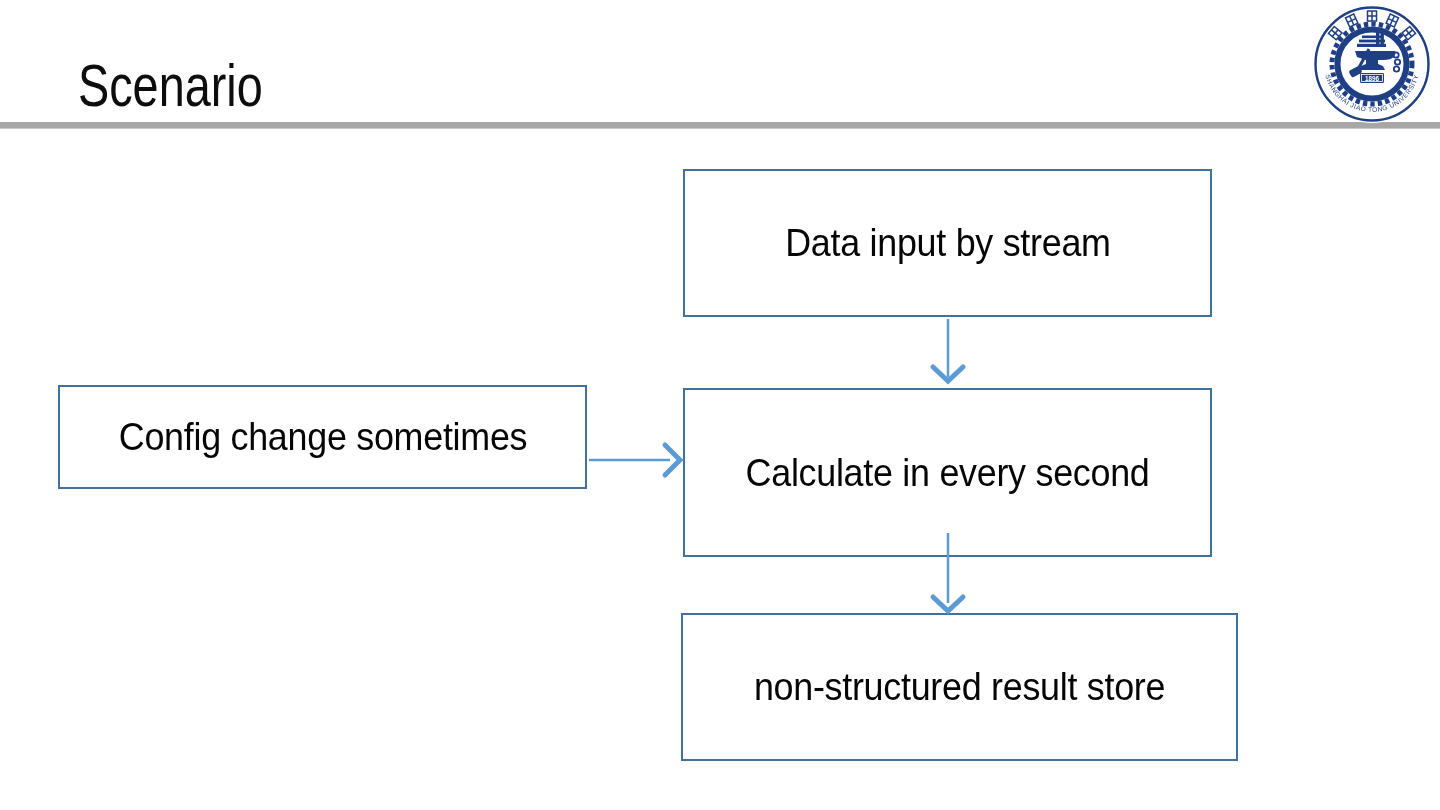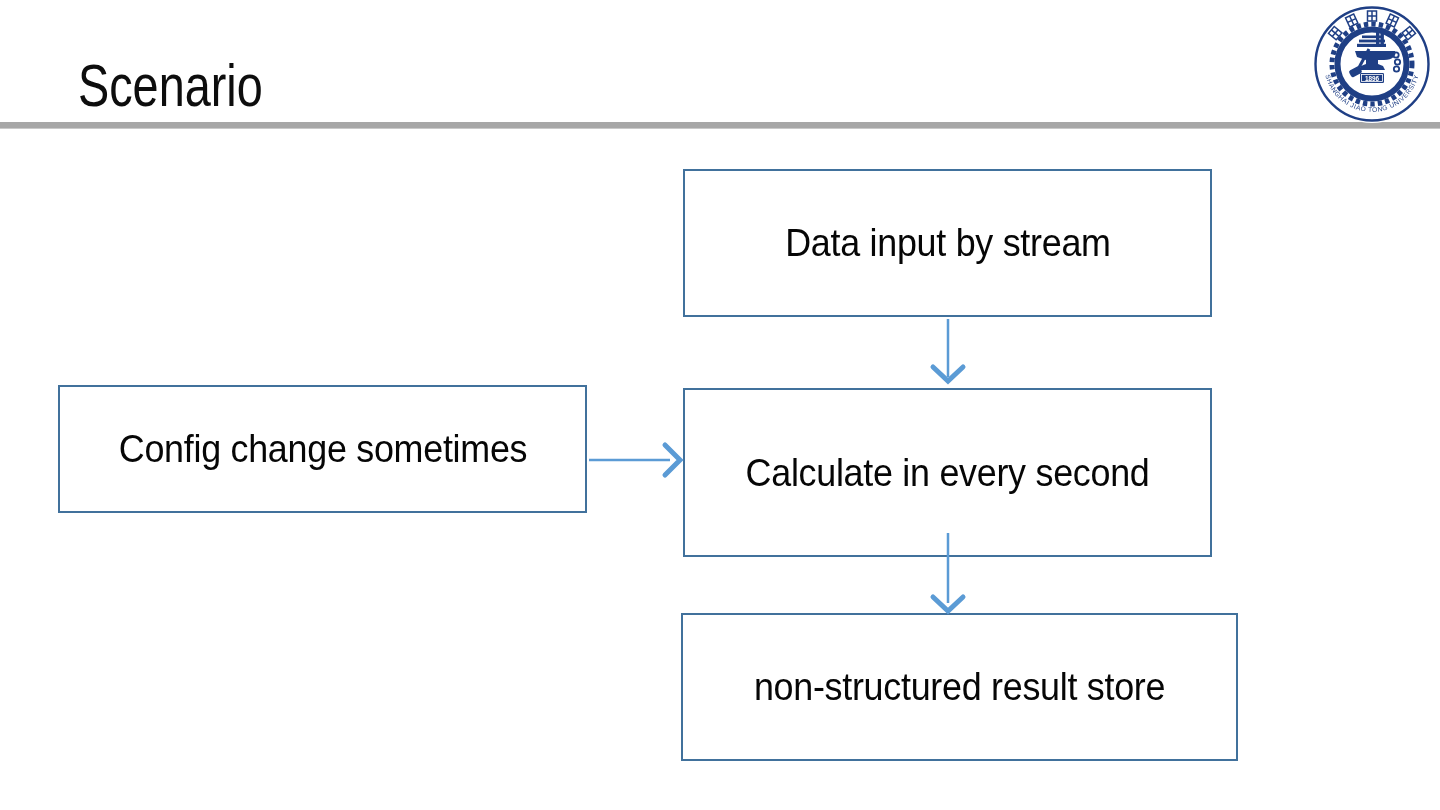--- a/index.html
+++ b/index.html
@@ -20,21 +20,21 @@
   .diagram{position:absolute;left:0;top:0;width:1440px;height:810px;padding-left:8px;}
   .node{
     position:absolute;box-sizing:border-box;border:2px solid #41719c;background:#ffffff;
     display:flex;align-items:center;justify-content:center;
   }
   .node-label{
     font-size:39px;color:#060606;white-space:nowrap;
     transform:scaleX(0.92);transform-origin:center;letter-spacing:-0.3px;
   }
   .node-stream{left:683px;top:169px;width:529px;height:148px;}
-  .node-config{left:58px;top:385px;width:529px;height:128px;}
+  .node-config{left:58px;top:385px;width:529px;height:104px;}
   .node-calculate{left:683px;top:388px;width:529px;height:169px;}
   .node-store{left:681px;top:613px;width:557px;height:148px;}
   .arrows{position:absolute;left:0;top:0;width:1440px;height:810px;pointer-events:none;}
   .arrows line{stroke:#5b9bd5;stroke-width:2.5;}
   .arrows polyline{stroke:#5b9bd5;stroke-width:5;fill:none;stroke-linecap:round;stroke-linejoin:miter;}
   .seal-navy{fill:#1f3f85;}
   .seal-stroke{stroke:#1f3f85;fill:none;}
 </style>
 </head>
 <body>

